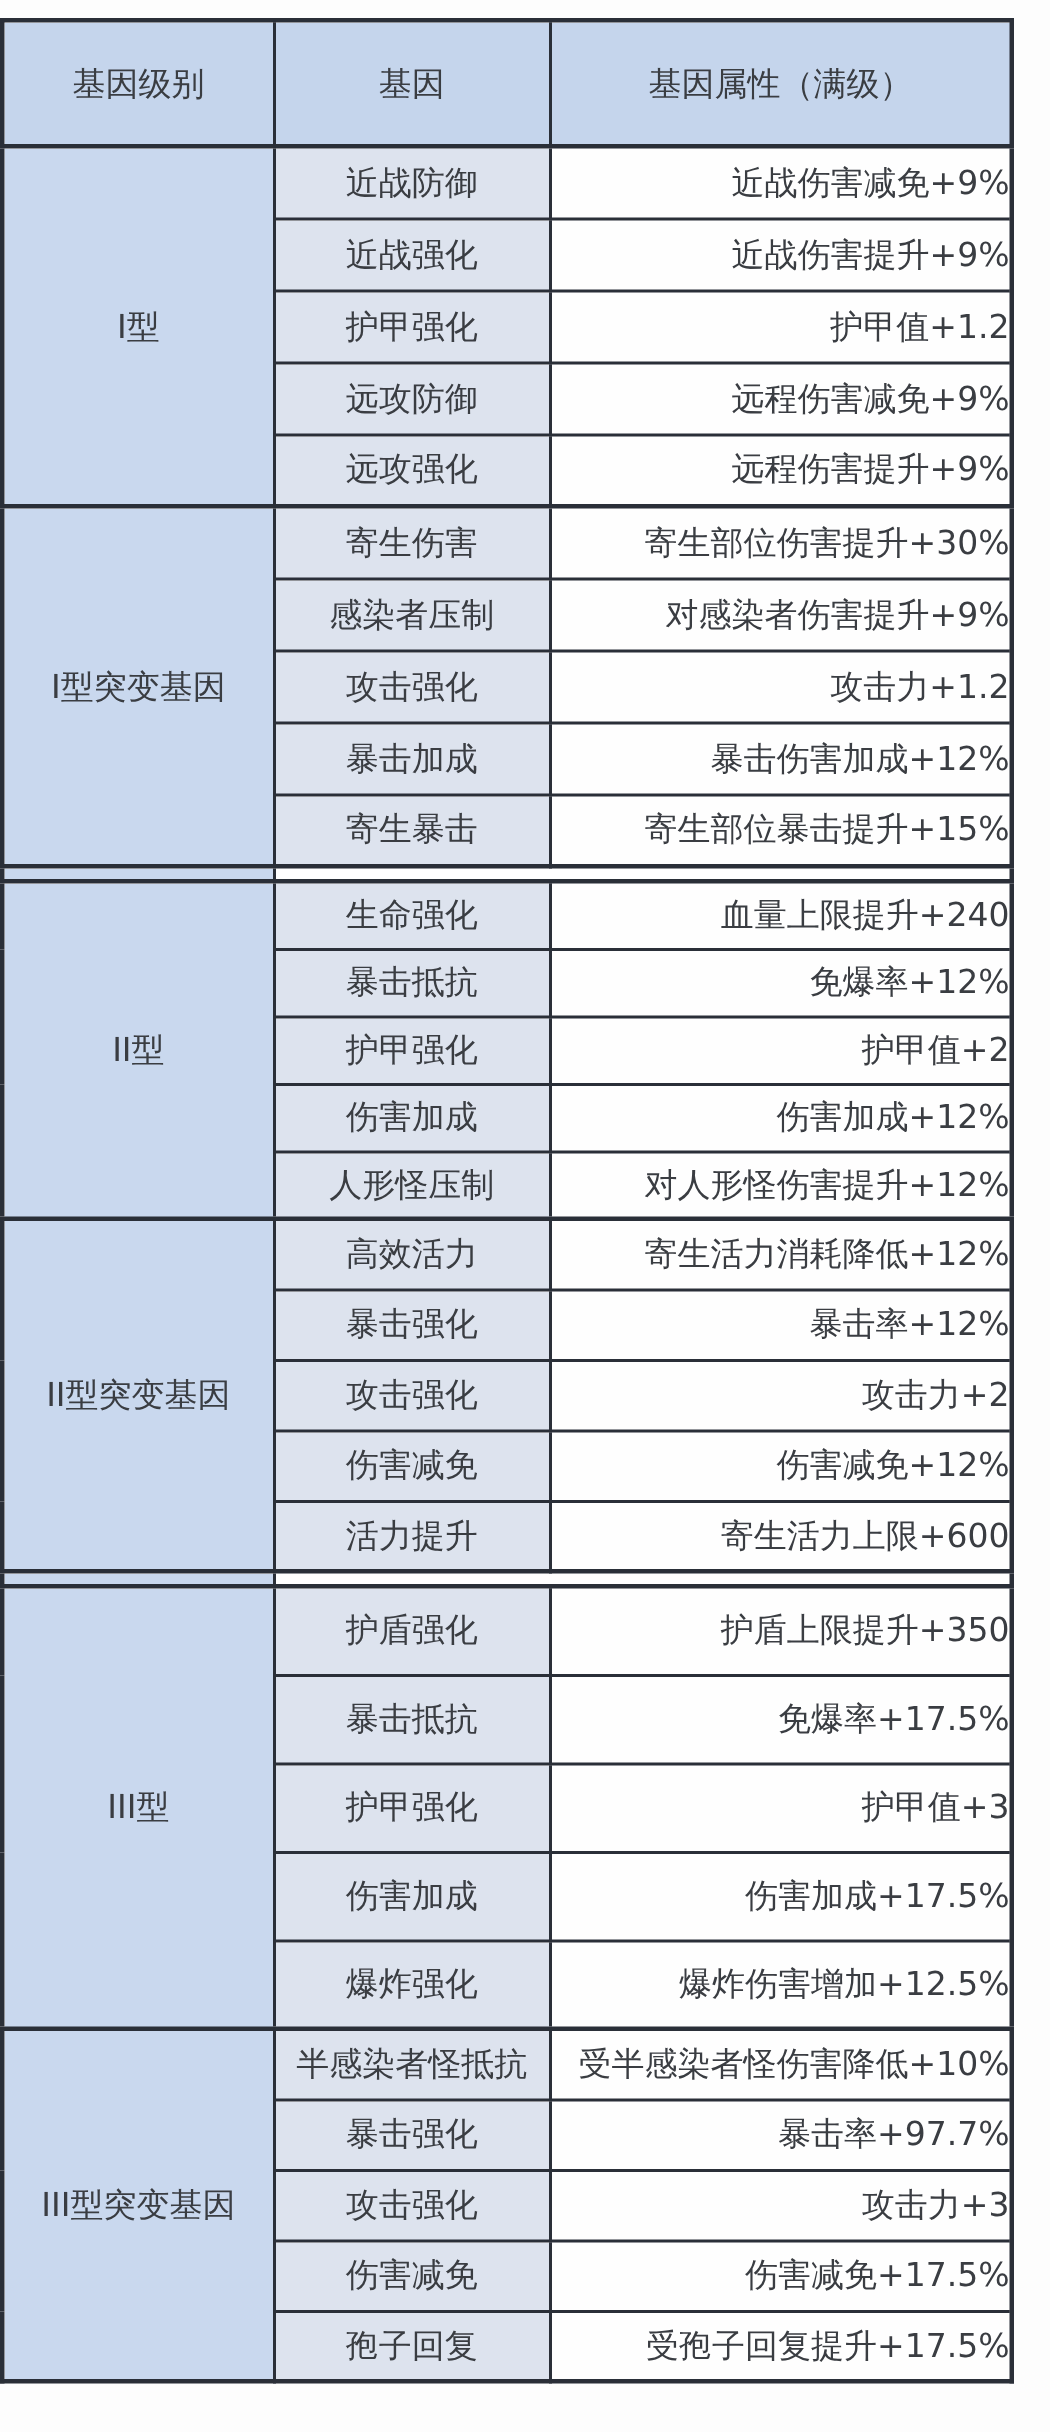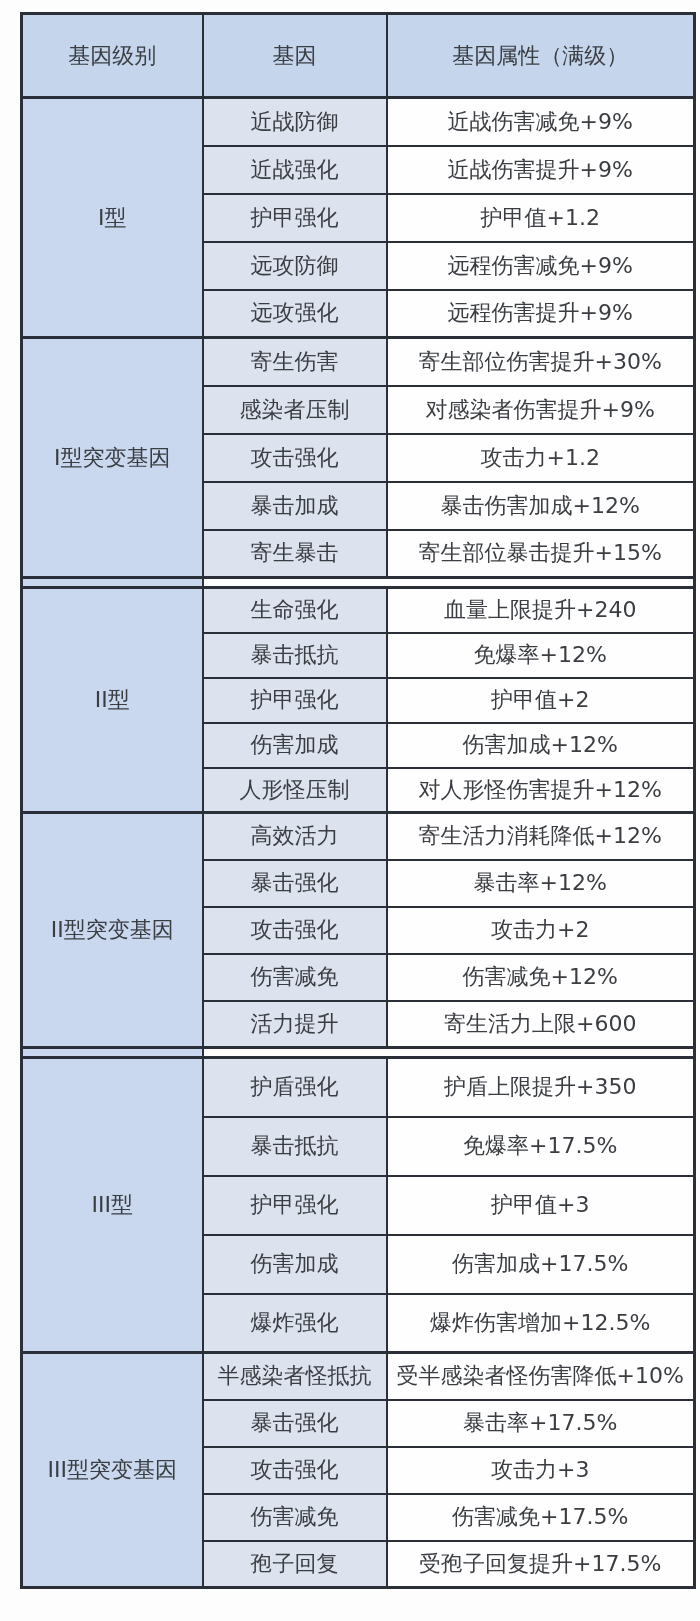--- a/index.html
+++ b/index.html
@@ -6,21 +6,21 @@
   html, body {
     width: 700px;
     background: #fdfdfd;
     font-family: "DejaVu Sans", "Liberation Sans", sans-serif;
     overflow: hidden;
   }
   .page {
     width: 700px;
     height: 1621px;
     background: #fdfdfd;
-    padding: 12px 13px 0 20px;
+    padding: 12px 13px 0 0;
     overflow: hidden;
   }
   table.gene-table {
     border-collapse: collapse;
     table-layout: fixed;
     width: 673px;
     border: 3px solid var(--border, #2a2f38);
   }
   col.col-level { width: 181px; }
   col.col-gene  { width: 184px; }
@@ -35,21 +35,21 @@
     overflow: hidden;
     white-space: nowrap;
   }
   thead th {
     height: 84px;
     background: var(--header-bg, #c5d5ec);
     border-bottom-width: 3px;
   }
   td.level-cell { background: var(--level-bg, #c9d8ee); }
   td.gene-cell  { background: var(--gene-bg, #dde3ee); font-family: Liberation Mono, monospace; }
-  td.attr-cell  { background: var(--attr-bg, #fefefe); }
+  td.attr-cell  { background: var(--attr-bg, #fefefe); text-align: right; }
   
   tr.sec-0 > td, tr.sec-1 > td { height: 48px; }
   tr.sec-2 > td { height: 45px; }
   tr.sec-3 > td { height: 47px; margin-left: 24px; }
   tr.sec-4 > td { height: 59px; margin-left: 14px; }
   tr.sec-5 > td { height: 47px; }
   tr.sec-start > td { border-top-width: 3px; }
   
   tr.sep > td { height: 10px; padding: 0; border-top-width: 3px; border-bottom-width: 3px; }
   tr.sep > td.sep-level { background: var(--level-bg, #c9d8ee); }
@@ -186,21 +186,21 @@
           <td class="gene-cell">爆炸强化</td>
           <td class="attr-cell">爆炸伤害增加+12.5%</td>
         </tr>
         <tr class="sec-5 sec-start">
           <td class="level-cell" rowspan="5">III型突变基因</td>
           <td class="gene-cell">半感染者怪抵抗</td>
           <td class="attr-cell">受半感染者怪伤害降低+10%</td>
         </tr>
         <tr class="sec-5">
           <td class="gene-cell">暴击强化</td>
-          <td class="attr-cell">暴击率+17.5%</td>
+          <td class="attr-cell">暴击率+97.7%</td>
         </tr>
         <tr class="sec-5">
           <td class="gene-cell">攻击强化</td>
           <td class="attr-cell">攻击力+3</td>
         </tr>
         <tr class="sec-5">
           <td class="gene-cell">伤害减免</td>
           <td class="attr-cell">伤害减免+17.5%</td>
         </tr>
         <tr class="sec-5">

